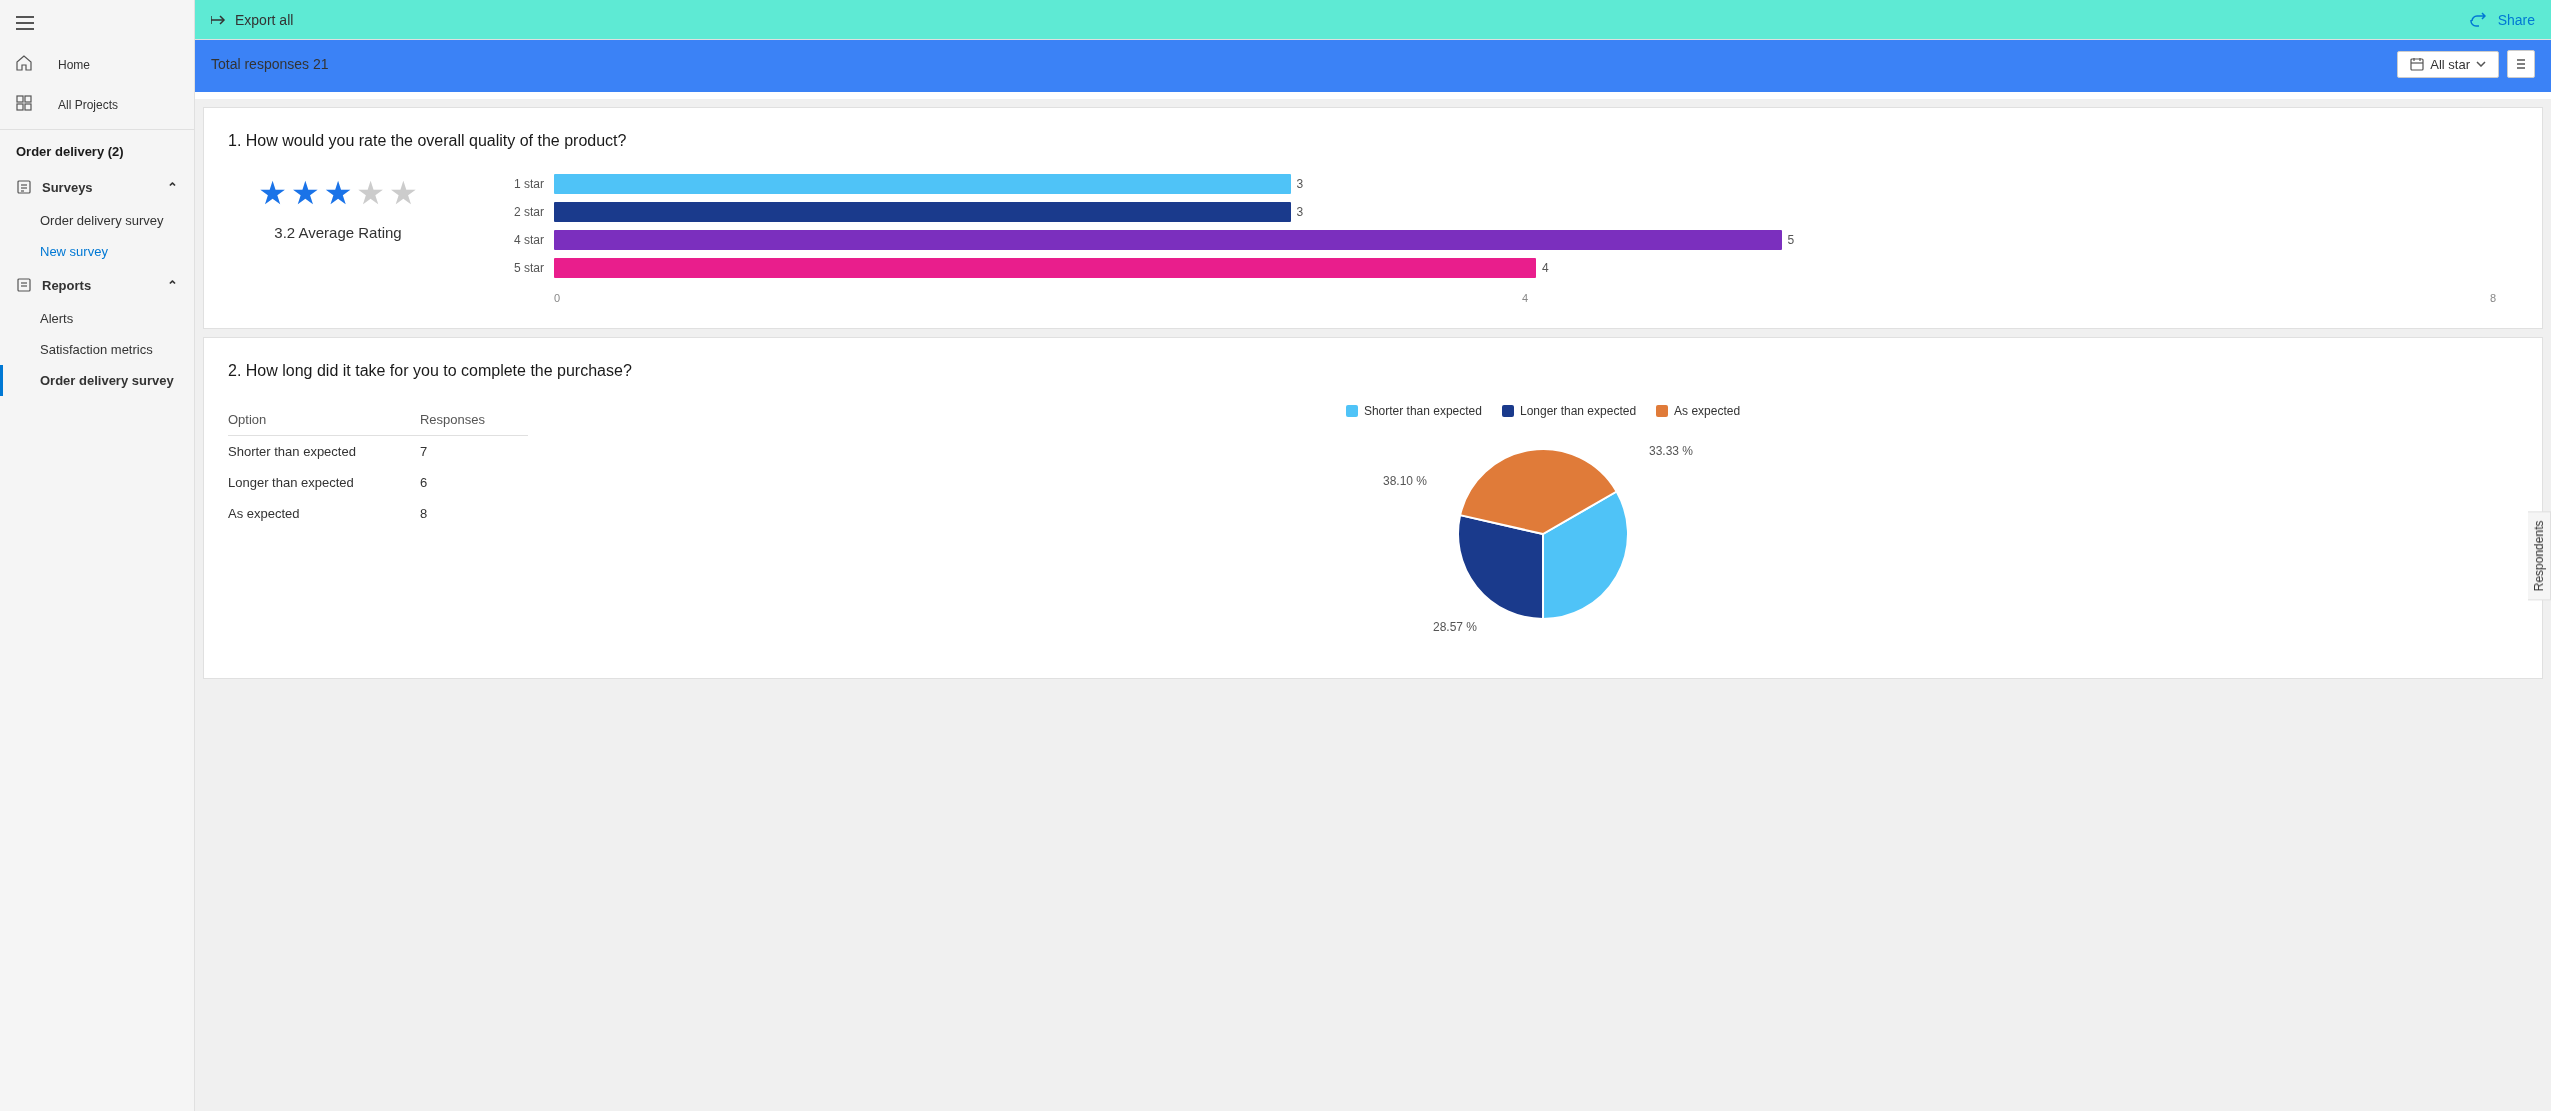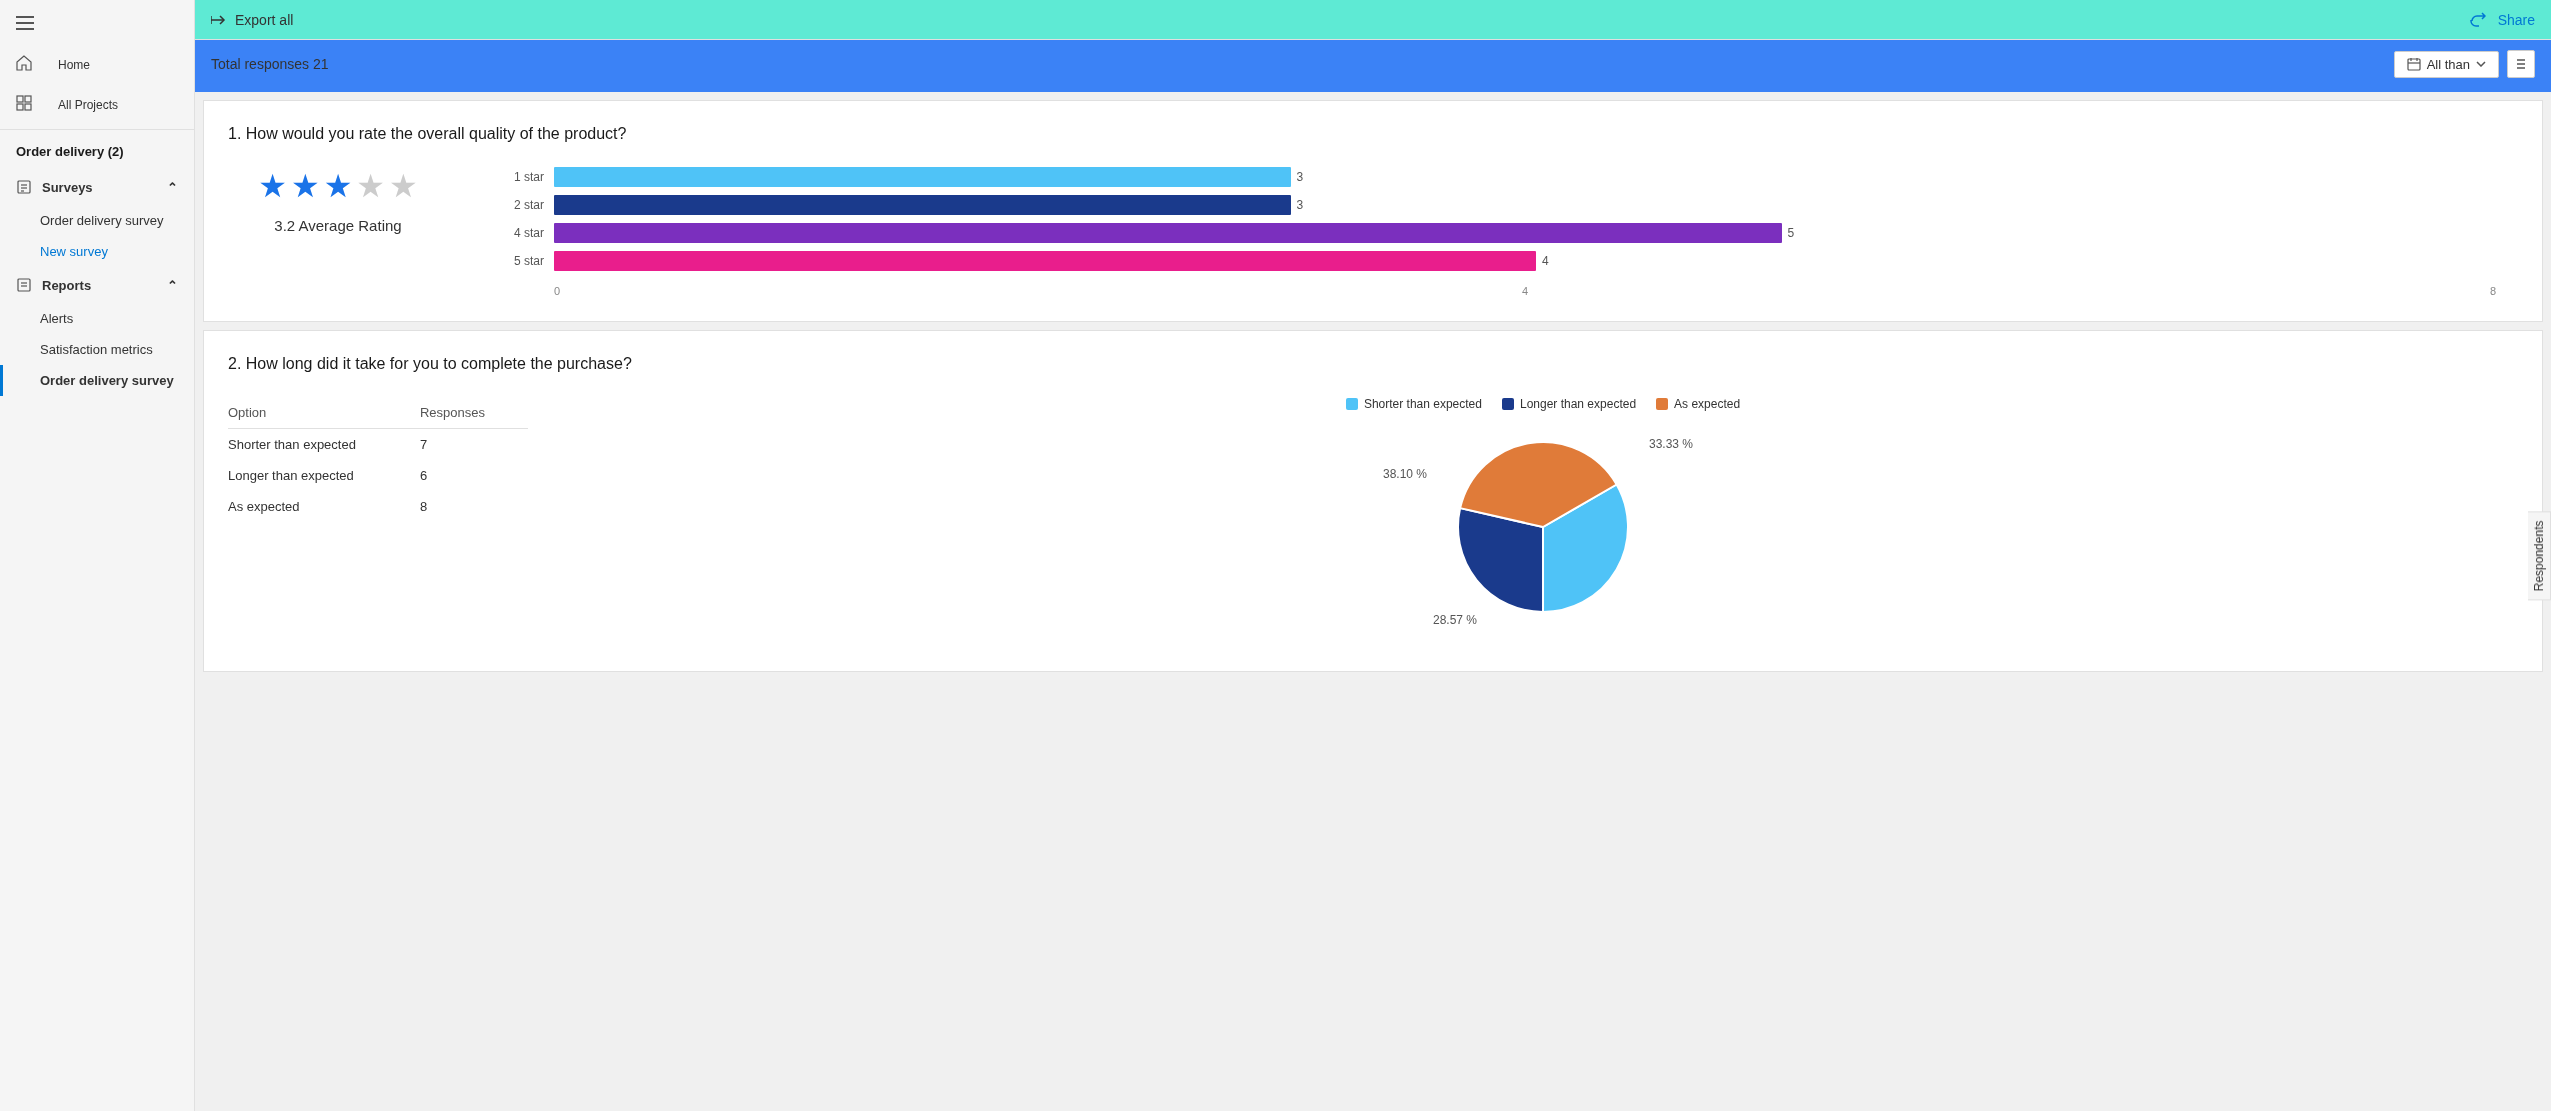--- a/index.html
+++ b/index.html
@@ -136,20 +136,21 @@
       cursor: pointer;
       border-radius: 2px;
     }
 
     
     .content-scroll {
       flex: 1;
       overflow-y: auto;
       position: relative;
       background: #f0f0f0;
+      margin-top: 7px;
     }
 
     
     .survey-section {
       background: #fff;
       margin: 8px;
       padding: 24px;
       border: 1px solid #e0e0e0;
     }
     .question-title {
@@ -340,21 +341,21 @@
   <div class="sub-header">
     <span class="total-responses">Total responses 21</span>
     <div class="filter-area">
       <div class="filter-btn">
         <svg width="14" height="14" viewBox="0 0 14 14">
             <rect x="1" y="2" width="12" height="11" rx="1" fill="none" stroke="#555" stroke-width="1.2"></rect>
             <line x1="4" y1="1" x2="4" y2="4" stroke="#555" stroke-width="1.2"></line>
             <line x1="10" y1="1" x2="10" y2="4" stroke="#555" stroke-width="1.2"></line>
             <line x1="1" y1="6" x2="13" y2="6" stroke="#555" stroke-width="1.2"></line>
           </svg>
-        <span>All than</span>
+        <span>All star</span>
         <svg width="10" height="6" viewBox="0 0 10 6">
             <polyline points="1,1 5,5 9,1" fill="none" stroke="#555" stroke-width="1.5"></polyline>
           </svg>
       </div>
       <div class="collapse-btn">
         <svg width="12" height="12" viewBox="0 0 12 12">
             <polyline points="2,2 10,2" fill="none" stroke="#555" stroke-width="1.5"></polyline>
             <polyline points="2,6 10,6" fill="none" stroke="#555" stroke-width="1.5"></polyline>
             <polyline points="2,10 10,10" fill="none" stroke="#555" stroke-width="1.5"></polyline>
           </svg>

